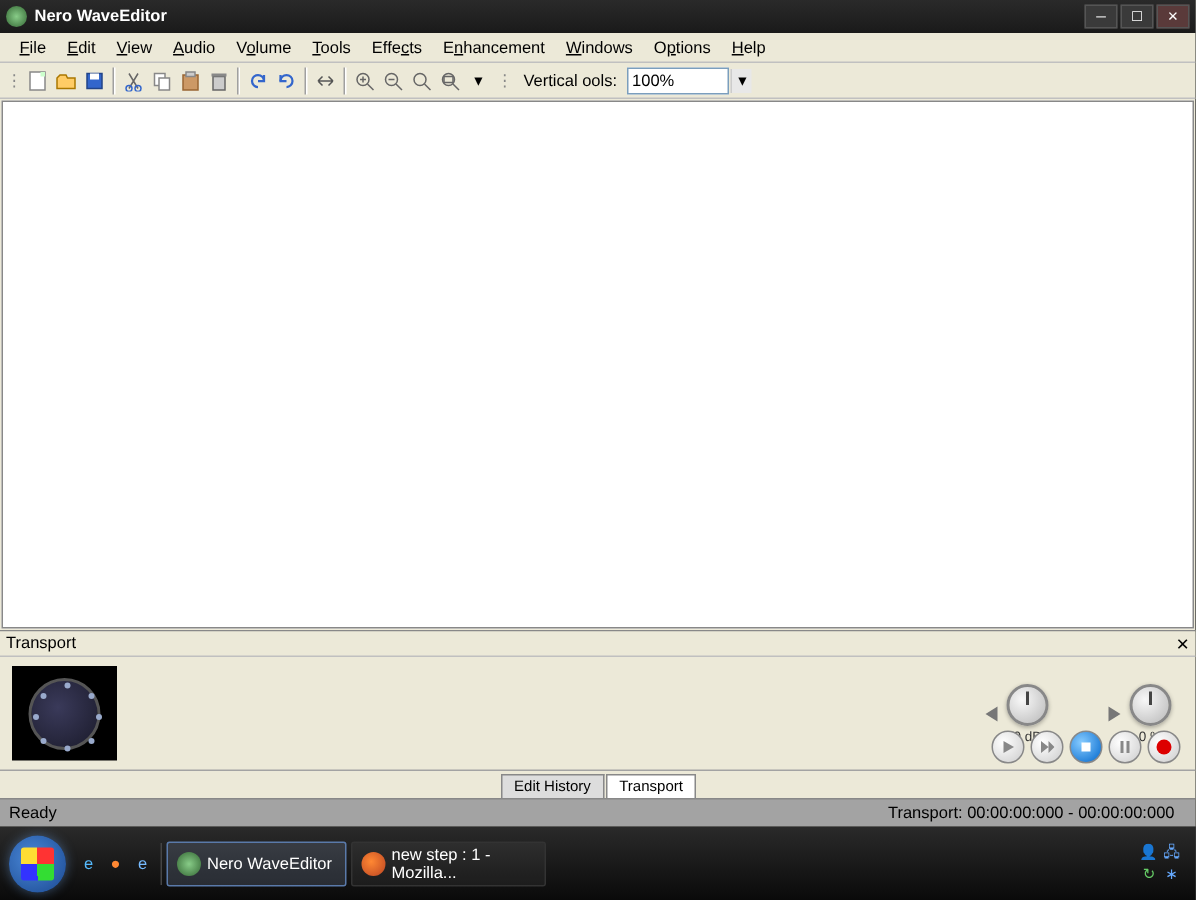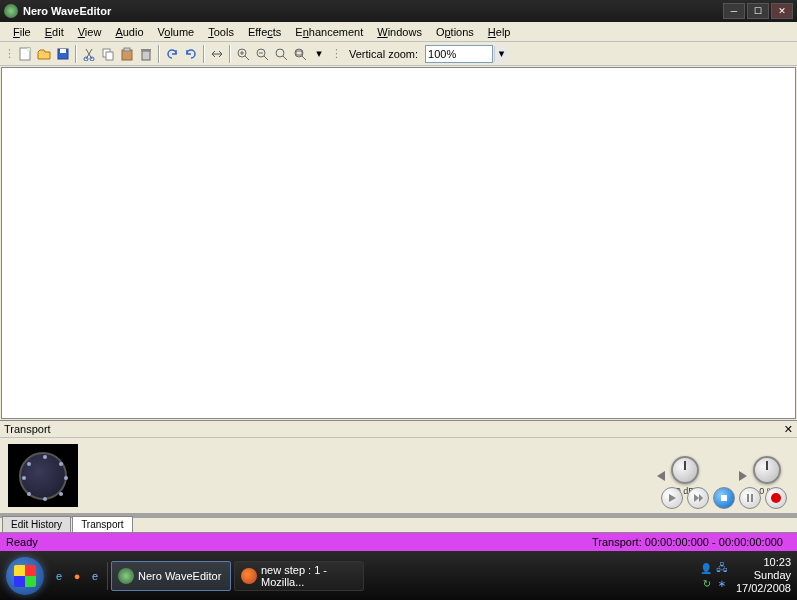--- a/index.html
+++ b/index.html
@@ -33,24 +33,24 @@
 .knob-wrap { display: flex; flex-direction: column; align-items: center; gap: 2px; }
 .knob { width: 28px; height: 28px; border-radius: 50%; background: radial-gradient(circle at 35% 35%, #f8f8f8, #b8b8b8); border: 2px solid #888; position: relative; box-shadow: 0 1px 3px rgba(0,0,0,0.3); }
 .knob::after { content:''; position:absolute; width:2px; height:9px; background:#444; left:50%; top:3px; transform:translateX(-50%); }
 .knob-label { font-size: 9px; color: #333; }
 .tri-left { width:0; height:0; border-top:5px solid transparent; border-bottom:5px solid transparent; border-right:8px solid #777; }
 .tri-right { width:0; height:0; border-top:5px solid transparent; border-bottom:5px solid transparent; border-left:8px solid #777; }
 .playback-row { display: flex; gap: 4px; align-items: center; position: absolute; right: 10px; bottom: 4px; }
 .play-btn { width: 22px; height: 22px; border-radius: 50%; background: radial-gradient(circle at 35% 35%, #fff, #ccc); border: 1px solid #888; display: flex; align-items: center; justify-content: center; cursor: pointer; }
 .play-btn.active { background: radial-gradient(circle at 35% 35%, #8cf, #06c); }
 .play-btn.record::after { content:''; width:10px; height:10px; background:#d00; border-radius:50%; }
-.tabs-row { height: 19px; background: #ece9d8; display: flex; align-items: flex-end; border-top: 5px solid #a3a3a3; padding-left: 2px; }
+.tabs-row { height: 19px; background: #ece9d8; display: flex; align-items: flex-end; border-top: 1px solid #a3a3a3; padding-left: 2px; justify-content: center; }
 .tab { padding: 2px 8px; border: 1px solid #888; border-bottom: none; background: #ddd; margin-right: 1px; cursor: pointer; font-size: 10px; }
 .tab.active { background: #fff; }
-.statusbar { height: 19px; background: #d946ef; border-top: 1px solid #888; display: flex; align-items: center; padding: 0 6px; font-size: 10px; }
+.statusbar { height: 19px; background: #a3a3a3; border-top: 1px solid #888; display: flex; align-items: center; padding: 0 6px; font-size: 10px; }
 .statusbar .status-left { flex: 1; }
 .taskbar { position: absolute; bottom: 0; left: 0; width: 797px; height: 49px; background: linear-gradient(to bottom, #2a2a2a, #0a0a0a); display: flex; align-items: center; }
 .start-btn { width: 38px; height: 38px; border-radius: 50%; background: radial-gradient(circle at 40% 40%, #4a88d8, #1a4890); margin: 0 6px; display: flex; align-items: center; justify-content: center; cursor:pointer; box-shadow: 0 0 8px rgba(120,180,255,0.4); }
 .start-logo { width: 22px; height: 22px; position: relative; }
 .start-logo::before { content: ''; position: absolute; inset: 0; background: conic-gradient(#f33 0deg 90deg, #3d3 90deg 180deg, #33f 180deg 270deg, #fd3 270deg 360deg); border-radius: 2px; }
 .ql { width: 18px; height: 30px; display: flex; align-items: center; justify-content: center; cursor: pointer; }
 .ql-sep { width:1px; height:28px; background:#444; margin:0 3px; }
 .task-btn { height: 30px; min-width: 120px; max-width: 130px; background: rgba(255,255,255,0.05); border: 1px solid #333; border-radius: 2px; display: flex; align-items: center; gap: 4px; padding: 0 6px; color: #fff; font-size: 10px; cursor: pointer; margin-right: 3px; }
 .task-btn.active { background: rgba(180,210,255,0.15); border-color: #5a7aaa; }
 .task-icon { width: 16px; height: 16px; background: #888; border-radius: 2px; flex-shrink: 0; }
@@ -178,21 +178,21 @@
       </div>
     <div class="tbtn">
         <svg width="14" height="14">
           <circle cx="6" cy="6" r="4" fill="none" stroke="#666"></circle>
           <path d="M9 9 L13 13" stroke="#666"></path>
           <rect x="3" y="4" width="6" height="4" fill="none" stroke="#666"></rect>
         </svg>
       </div>
     <div class="tbtn">▾</div>
     <span style="color:#888;margin-left:2px">⋮</span>
-    <span class="zoom-label">Vertical zoom:</span>
+    <span class="zoom-label">Vertical ools:</span>
     <div class="zoom-select">
       <span>100%</span>
     </div>
     <div class="zoom-arrow">▾</div>
   </div>
 
   <div class="canvas"></div>
 
   <div class="transport-panel">
     <div class="transport-title">
@@ -284,19 +284,14 @@
     <div class="task-icon ff"></div>
     <span>new step : 1 - Mozilla...</span>
   </div>
   <div class="tray">
     <div class="tray-icons">
       <span style="color:#6c6">👤</span>
       <span style="color:#6af">🖧</span>
       <span style="color:#6c6">↻</span>
       <span style="color:#6af">∗</span>
     </div>
-    <div class="tray-clock">
-      <div>10:23</div>
-      <div>Sunday</div>
-      <div>17/02/2008</div>
-    </div>
   </div>
 </div>
 
 </body></html>

